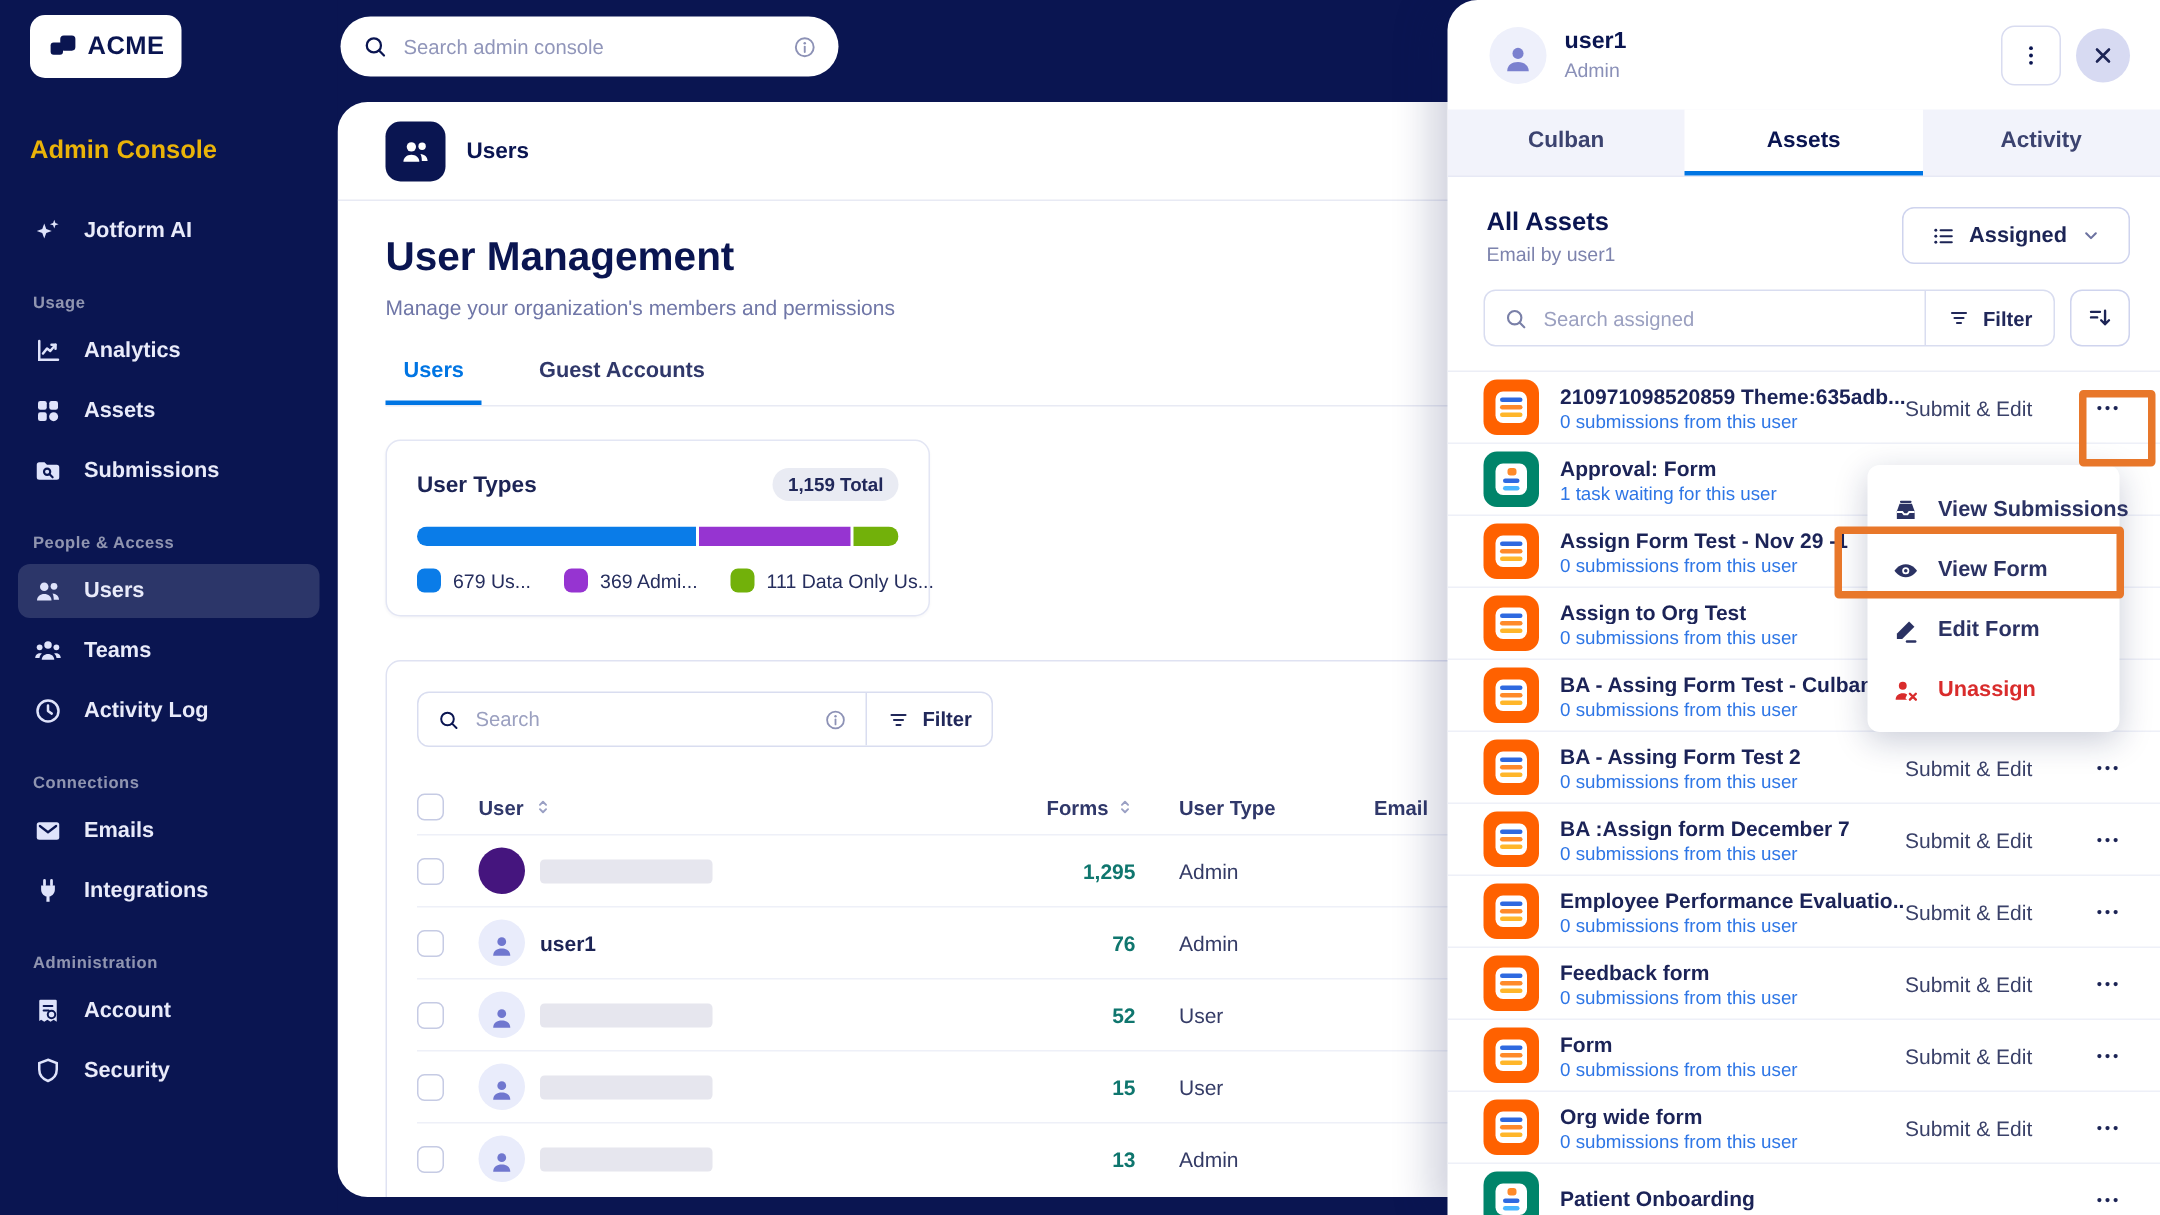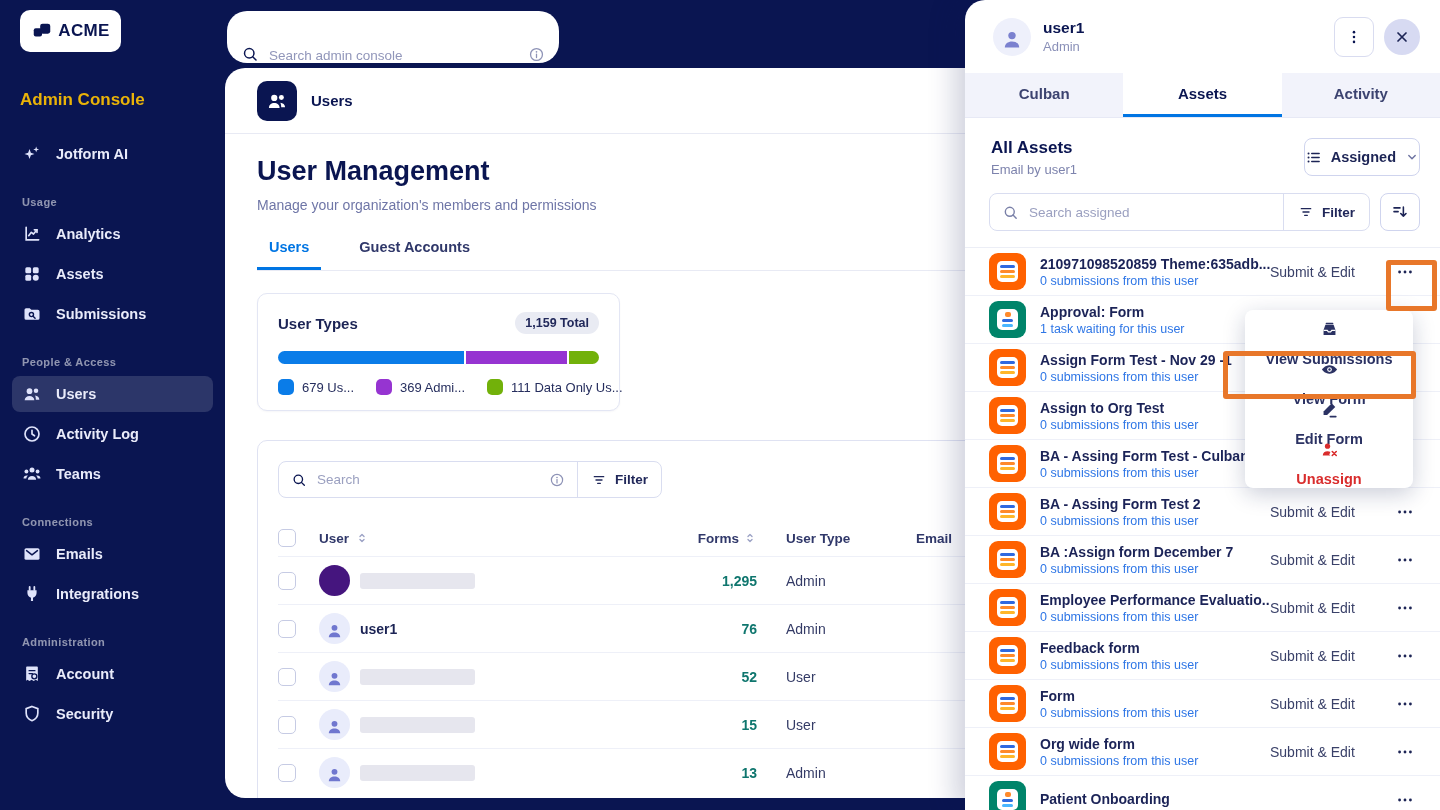--- a/index.html
+++ b/index.html
@@ -13,21 +13,21 @@
   .logo-pill .brand { font-size:17px; font-weight:800; letter-spacing:.3px; color:#0a1551; }
   .console-title { margin:38px 0 0 20px; font-size:17px; font-weight:800; color:#eab308; }
   .nav { margin-top:26px; }
   .nav-item { display:flex; align-items:center; gap:14px; height:36px; margin:4px 12px; padding:0 10px; border-radius:8px; color:#e9ebfa; cursor:pointer; }
   .nav-item.active { background:rgba(255,255,255,.14); }
   .nav-item .label { font-size:14.5px; font-weight:700; white-space:nowrap; }
   .nav-item svg { width:20px; height:20px; color:#dfe3fb; }
   .nav-section { margin:24px 22px 8px 22px; font-size:11px; font-weight:700; letter-spacing:.4px; color:rgba(255,255,255,.55); }
 
   
-  .top-search { position:absolute; left:227px; top:11px; width:332px; height:52px; background:#fff; border-radius:20px; display:flex; align-items:flex-end; padding:0 14px; gap:10px; z-index:2; }
+  .top-search { position:absolute; left:227px; top:11px; width:332px; height:40px; background:#fff; border-radius:20px; display:flex; align-items:center; padding:0 14px; gap:10px; z-index:2; }
   .top-search svg.mag { width:18px; height:18px; color:#0a1551; }
   .top-search input { border:none; outline:none; flex:1; font-size:13.5px; color:#30386a; font-family:inherit; background:transparent; }
   .top-search input::placeholder { color:#9196ba; }
   .info-ic { width:17px; height:17px; color:#8d92b6; }
 
   
   .main { position:absolute; left:225px; top:68px; right:0; height:730px; background:#fff; border-radius:20px 0 0 20px; overflow:hidden; z-index:1; }
   .main-header { height:66px; display:flex; align-items:center; gap:14px; padding-left:32px; border-bottom:1px solid #e8eaf4; }
   .chip-users { width:40px; height:40px; background:#0a1551; border-radius:10px; display:flex; align-items:center; justify-content:center; }
   .chip-users svg { width:22px; height:22px; color:#fff; }
@@ -90,21 +90,21 @@
   .kebab-btn svg { width:18px; height:18px; color:#0a1551; }
   .close-btn { width:36px; height:36px; border-radius:50%; background:#d7daf2; display:flex; align-items:center; justify-content:center; margin-left:10px; cursor:pointer; }
   .close-btn svg { width:16px; height:16px; color:#1c2455; }
   .dw-tabs { height:45px; background:#f2f3fb; display:flex; border-bottom:1px solid #e7e9f5; }
   .dw-tab { flex:1; display:flex; align-items:center; justify-content:center; font-size:15px; font-weight:600; color:#3c4370; border-bottom:3px solid transparent; cursor:pointer; }
   .dw-tab.active { background:#fff; color:#0a1551; font-weight:700; border-bottom-color:#0075e3; }
   .dw-sect { display:flex; align-items:flex-start; padding:20px 20px 0 26px; }
   .dw-sect-l { flex:1; }
   .all-assets { font-size:17px; font-weight:800; color:#0a1551; }
   .owned-by { font-size:13px; color:#7d83ad; margin-top:4px; }
-  .assigned-btn { height:38px; border:1px solid #cfd4ee; border-radius:8px; background:#fff; display:flex; align-items:center; gap:9px; padding:0 0; cursor:pointer; }
+  .assigned-btn { height:38px; border:1px solid #cfd4ee; border-radius:8px; background:#fff; display:flex; align-items:center; gap:9px; padding:0 18px; cursor:pointer; }
   .assigned-btn .lbl { font-size:14.5px; font-weight:700; color:#1c2455; }
   .assigned-btn svg { width:17px; height:17px; color:#1c2455; }
   .assigned-btn svg.chev { width:14px; height:14px; color:#6c72a0; }
   .dw-search-row { display:flex; align-items:center; padding:16px 20px 16px 24px; }
   .dw-search-group { flex:1; display:flex; height:38px; border:1px solid #d9ddf0; border-radius:8px; overflow:hidden; }
   .dw-search { flex:1; display:flex; align-items:center; gap:10px; padding:0 12px; }
   .dw-search svg { width:17px; height:17px; color:#7a80a8; }
   .dw-search input { border:none; outline:none; flex:1; font-size:13.5px; font-family:inherit; color:#30386a; }
   .dw-search input::placeholder { color:#9ba0c0; }
   .dw-filter { width:86px; border-left:1px solid #d9ddf0; display:flex; align-items:center; justify-content:center; gap:8px; font-size:13.5px; font-weight:700; color:#21285a; cursor:pointer; }
@@ -126,21 +126,21 @@
   .a-ic.approval .b3 { background:#49b6ff; width:11px; }
   .a-txt { flex:1; margin-left:14px; min-width:0; }
   .a-title { font-size:14px; font-weight:700; color:#1b2357; white-space:nowrap; overflow:hidden; }
   .a-sub { font-size:12.5px; color:#2e76e6; margin-top:2px; white-space:nowrap; overflow:hidden; }
   .a-access { width:112px; font-size:14px; color:#3a4169; white-space:nowrap; }
   .a-dots { width:46px; text-align:center; cursor:pointer; }
   .a-dots svg { width:20px; height:20px; color:#1c2455; transform:rotate(90deg); }
 
   
   .ctx-menu { position:absolute; left:280px; top:310px; width:168px; background:#fff; border-radius:8px; box-shadow:0 6px 22px rgba(20,30,80,.22); padding:10px 0 8px; z-index:5; }
-  .ctx-item { display:flex; align-items:center; gap:12px; height:40px; padding:0 16px; font-size:14.5px; font-weight:700; color:#2b3263; cursor:pointer; white-space:nowrap;flex-direction:column; }
+  .ctx-item { display:flex; align-items:center; gap:12px; height:40px; padding:0 16px; font-size:14.5px; font-weight:700; color:#2b3263; cursor:pointer; white-space:nowrap; }
   .ctx-item svg { width:19px; height:19px; color:#2b3263; }
   .ctx-item.danger { color:#d92c2c; }
   .ctx-item.danger svg { color:#d92c2c; }
 
   
   .anno { position:absolute; border:5px solid #e8772a; border-radius:3px; z-index:6; pointer-events:none; }
   .anno.dots-box { left:421px; top:260px; width:51px; height:51px; }
   .anno.viewform-box { left:258px; top:351px; width:193px; height:48px; }
 </style>
 </head>
@@ -321,30 +321,30 @@
 
               <div class="nav-item active">
                 <svg class="icon">
                 <use href="#i-users"></use>
               </svg>
                 <span class="label">Users</span>
               </div>
 
               <div class="nav-item">
                 <svg class="icon">
-                <use href="#i-activity"></use>
-              </svg>
-                <span class="label">Activity Log</span>
+                <use href="#i-teams"></use>
+              </svg>
+                <span class="label">Teams</span>
               </div>
 
               <div class="nav-item">
                 <svg class="icon">
-                <use href="#i-teams"></use>
-              </svg>
-                <span class="label">Teams</span>
+                <use href="#i-activity"></use>
+              </svg>
+                <span class="label">Activity Log</span>
               </div>
             </div>
         </div>
 
         <div>
           <div class="nav-section">Connections</div>
           <div>
 
               <div class="nav-item">
                 <svg class="icon">

